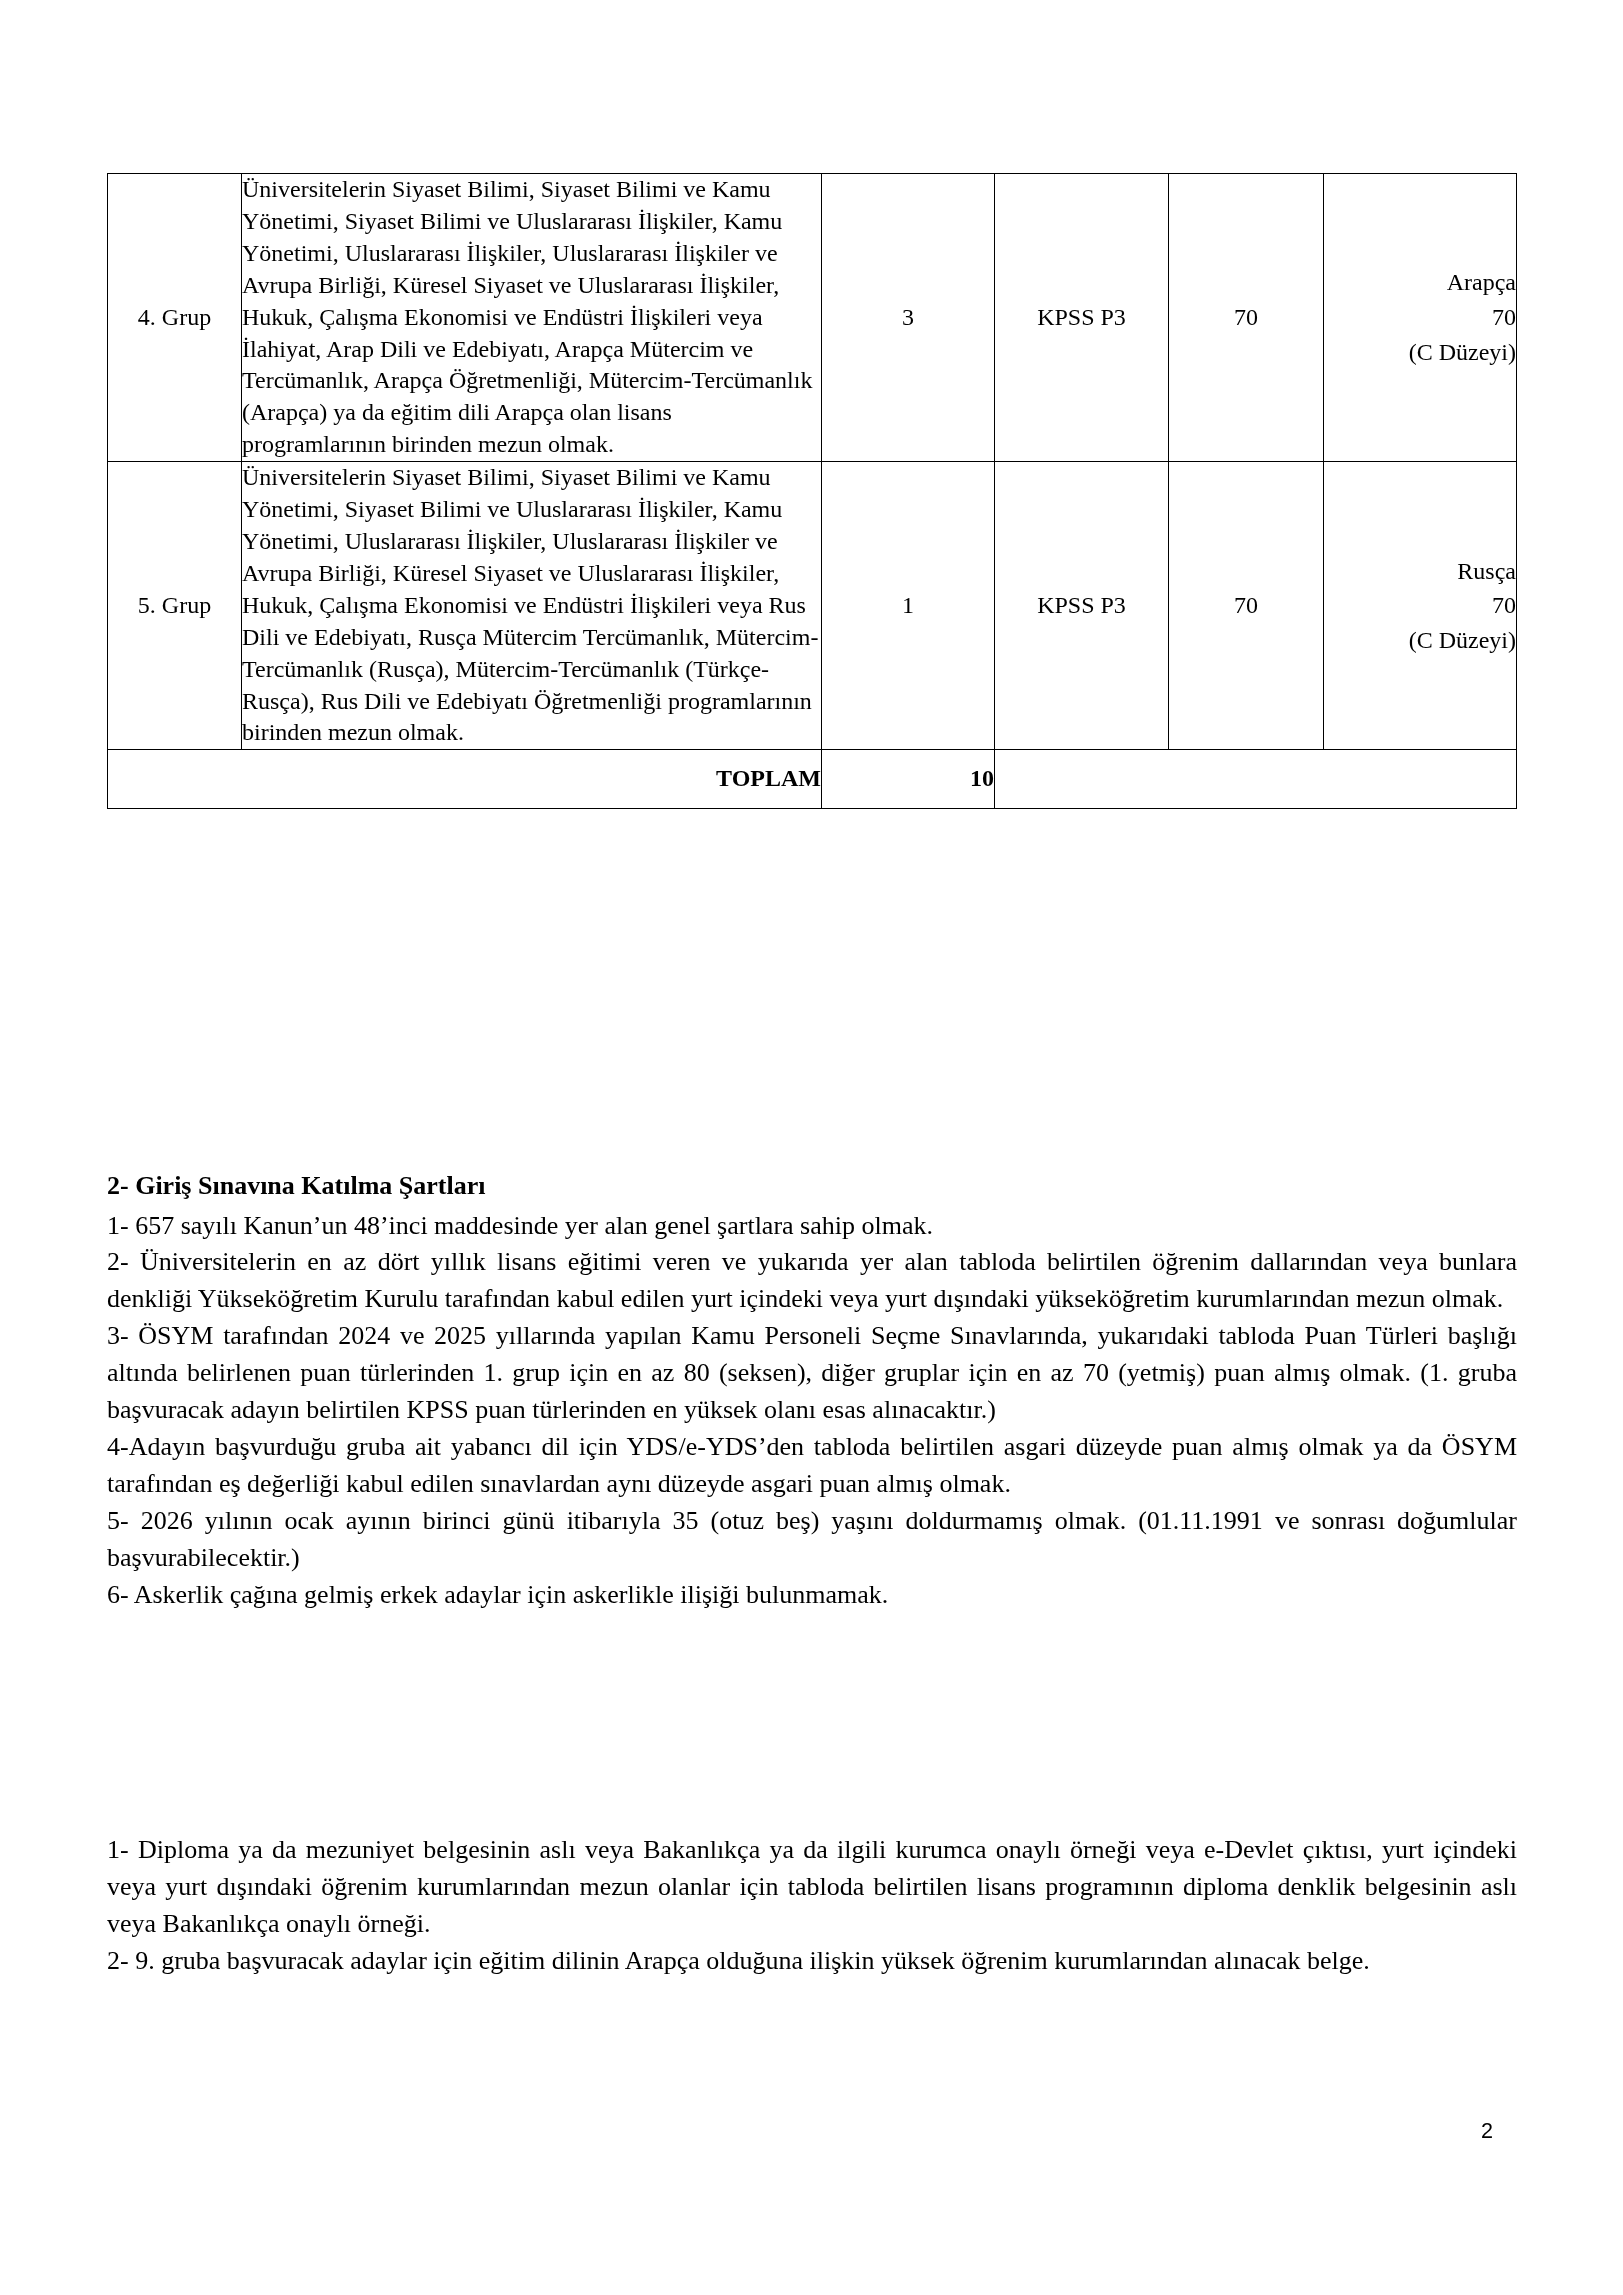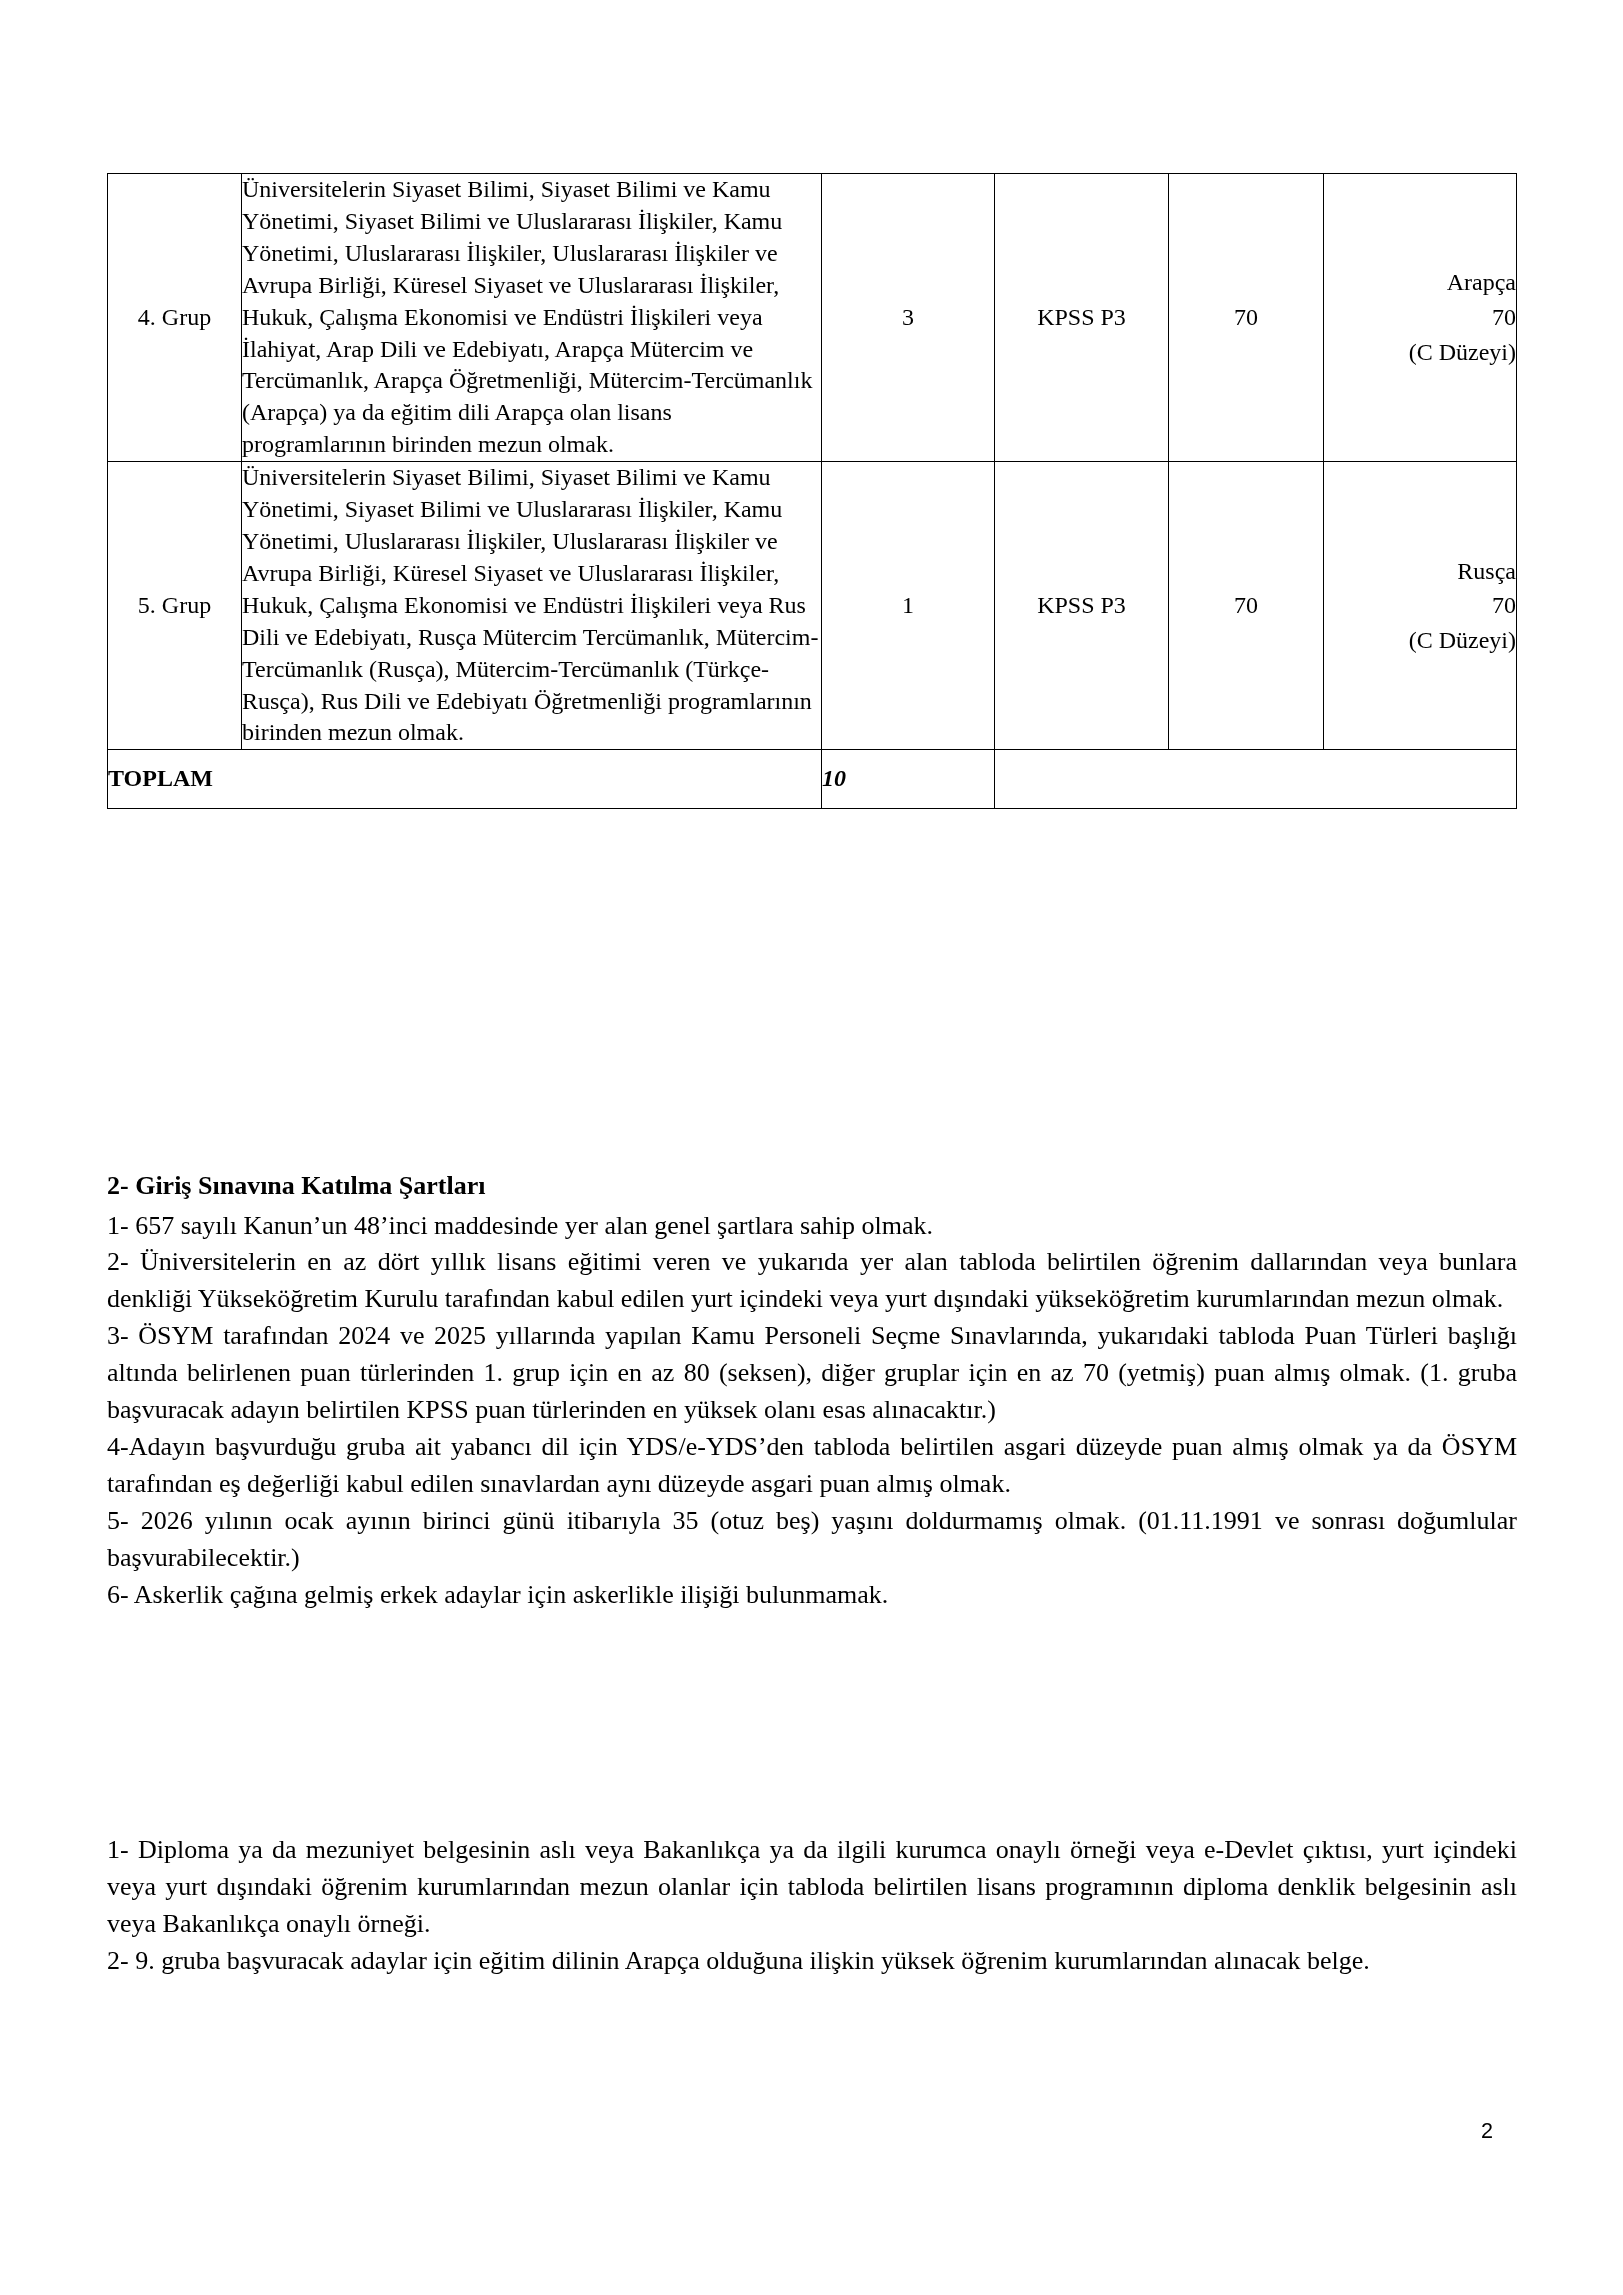--- a/index.html
+++ b/index.html
@@ -69,29 +69,28 @@
   td.minscore-cell {
     text-align: center;
     padding: 3.9px 2.6px;
   }
   td.lang-cell {
     text-align: right;
     padding: 3.9px 5.2px;
     line-height: 1.45;
   }
   td.toplam-label {
-    text-align: left;
+    text-align: right;
     font-weight: bold;
     padding: 11.8px 14.4px 11.8px 3.9px;
     height: 58px;
   }
   td.toplam-value {
-    text-align: left;
+    text-align: right;
     font-weight: bold;
-    font-style: italic;
   }
   td.toplam-blank { }
 
   
   .body-block {
     position: absolute;
     left: 107px;
     width: 1410px;
     font-size: 26px;
     line-height: 1.42;

